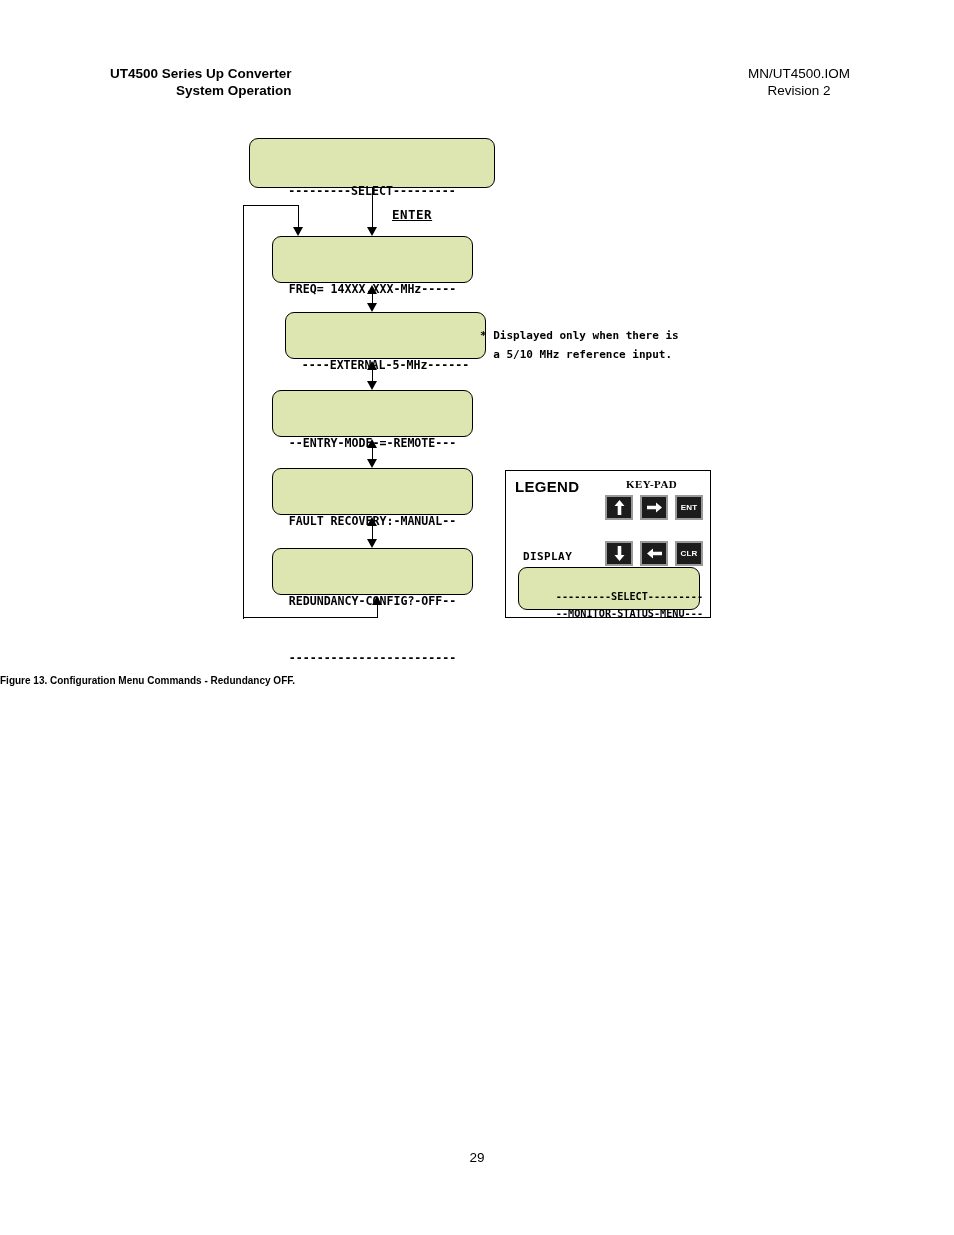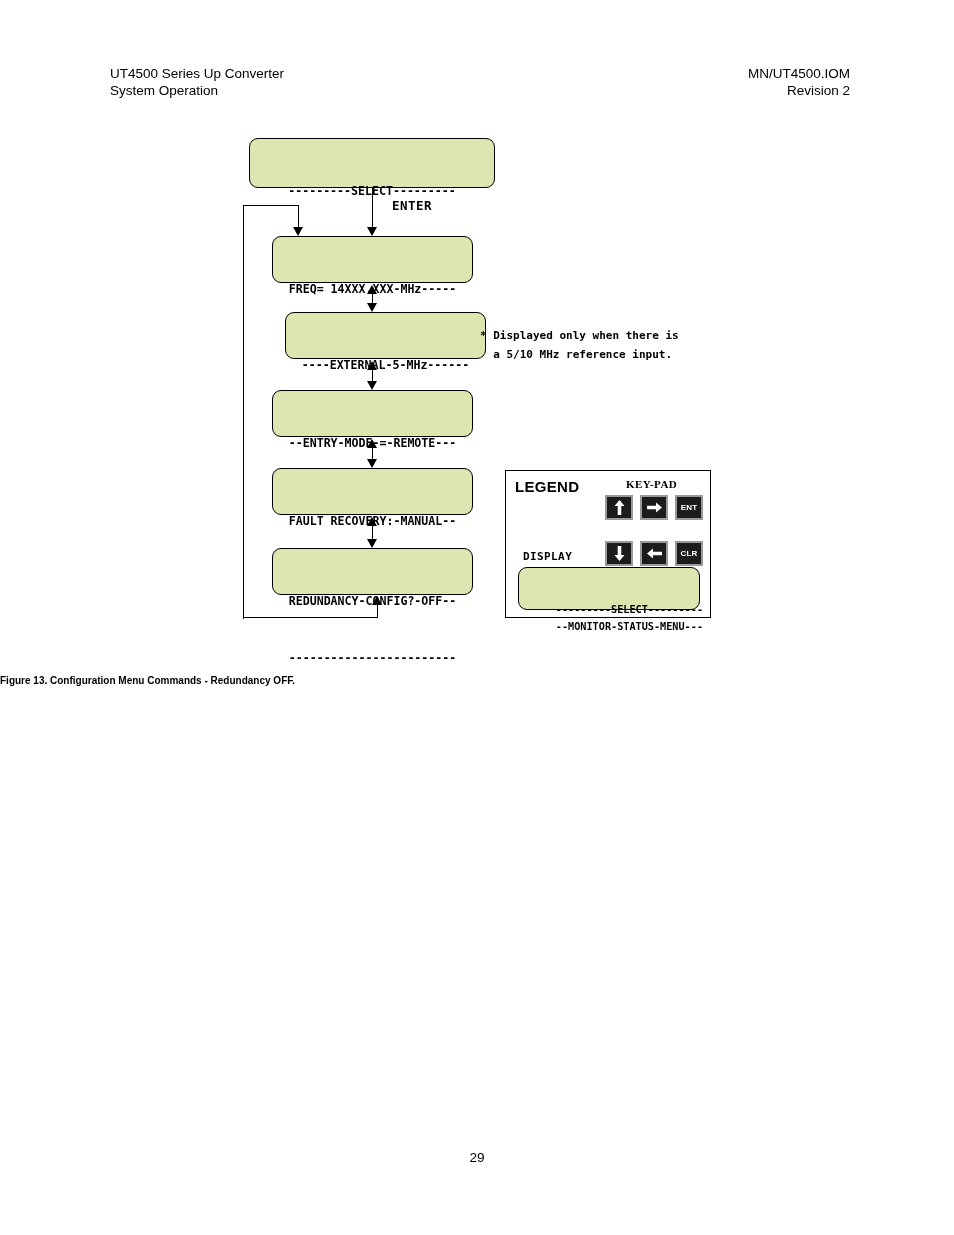--- a/index.html
+++ b/index.html
@@ -20,22 +20,22 @@
   .page-header {
     position: absolute;
     left: 110px;
     top: 66px;
     width: 740px;
     display: flex;
     justify-content: space-between;
     font-size: 13.5px;
     line-height: 16.5px;
   }
-  .hdr-col-left  { text-align: left; }
-  .hdr-col-right { text-align: right; }
+  .hdr-col-left  { text-align: right; font-weight: bold; }
+  .hdr-col-right { text-align: center; }
 
   
   .figure {
     position: absolute;
     left: 0;
     top: 0;
     width: 954px;
     height: 700px;
   }
 
@@ -82,25 +82,26 @@
     height: 0;
     border-left: 5.5px solid transparent;
     border-right: 5.5px solid transparent;
   }
   .arrow-down { border-top: 9px solid #000000; }
   .arrow-up   { border-bottom: 9px solid #000000; }
 
   .enter-label {
     position: absolute;
     left: 392px;
-    top: 198px;
+    top: 207px;
     font-family: "DejaVu Sans Mono", monospace;
     font-weight: bold;
     font-size: 12.5px;
     letter-spacing: 0.5px;
+    text-decoration: underline;
   }
 
   .footnote {
     position: absolute;
     left: 480px;
     top: 326px;
     font-family: "DejaVu Sans Mono", monospace;
     font-weight: bold;
     font-size: 11px;
     line-height: 19px;
@@ -177,21 +178,21 @@
     width: 182px;
     height: 43px;
     box-sizing: border-box;
     background: #dde6b0;
     border: 1.6px solid #000000;
     border-radius: 9px;
     font-family: "DejaVu Sans Mono", monospace;
     font-weight: bold;
     font-size: 10.2px;
     line-height: 17px;
-    padding-top: 16px;
+    padding-top: 3px;
     text-align: center;
     white-space: pre;
   }
 
   
   .caption {
     position: absolute;
     left: 0;
     top: 675px;
     width: 954px;

